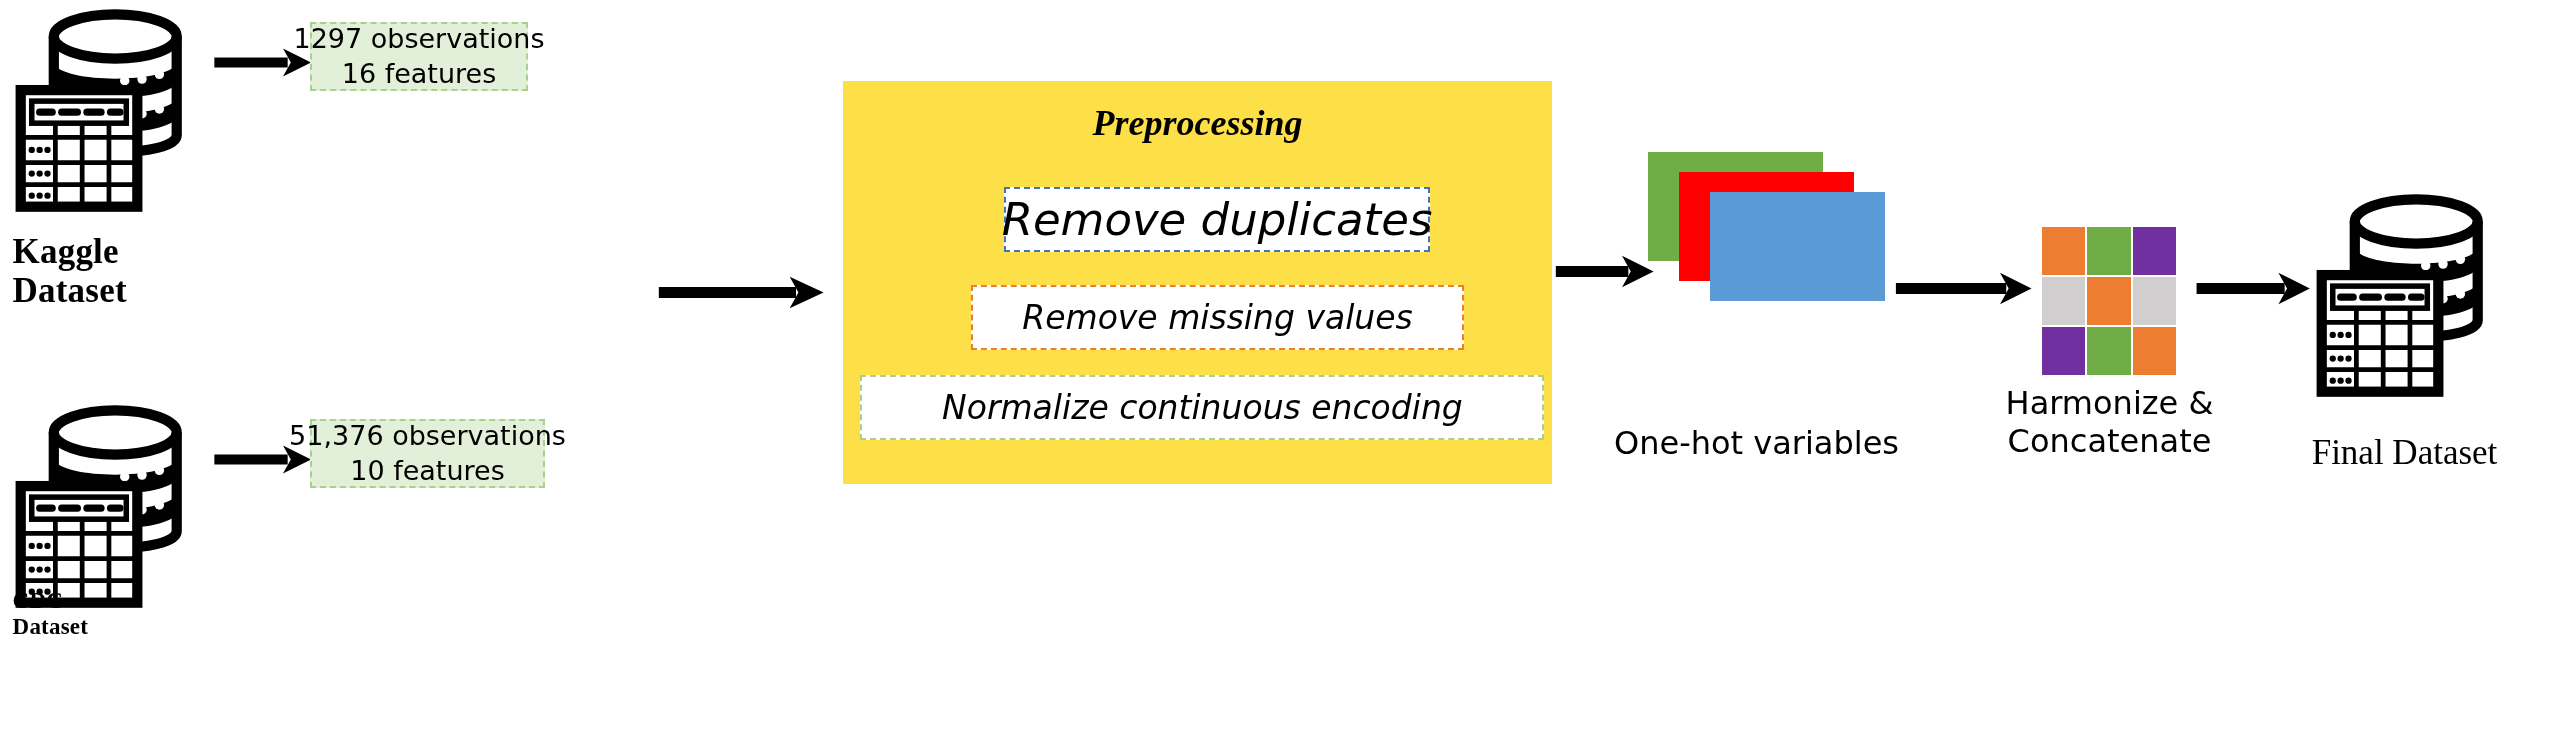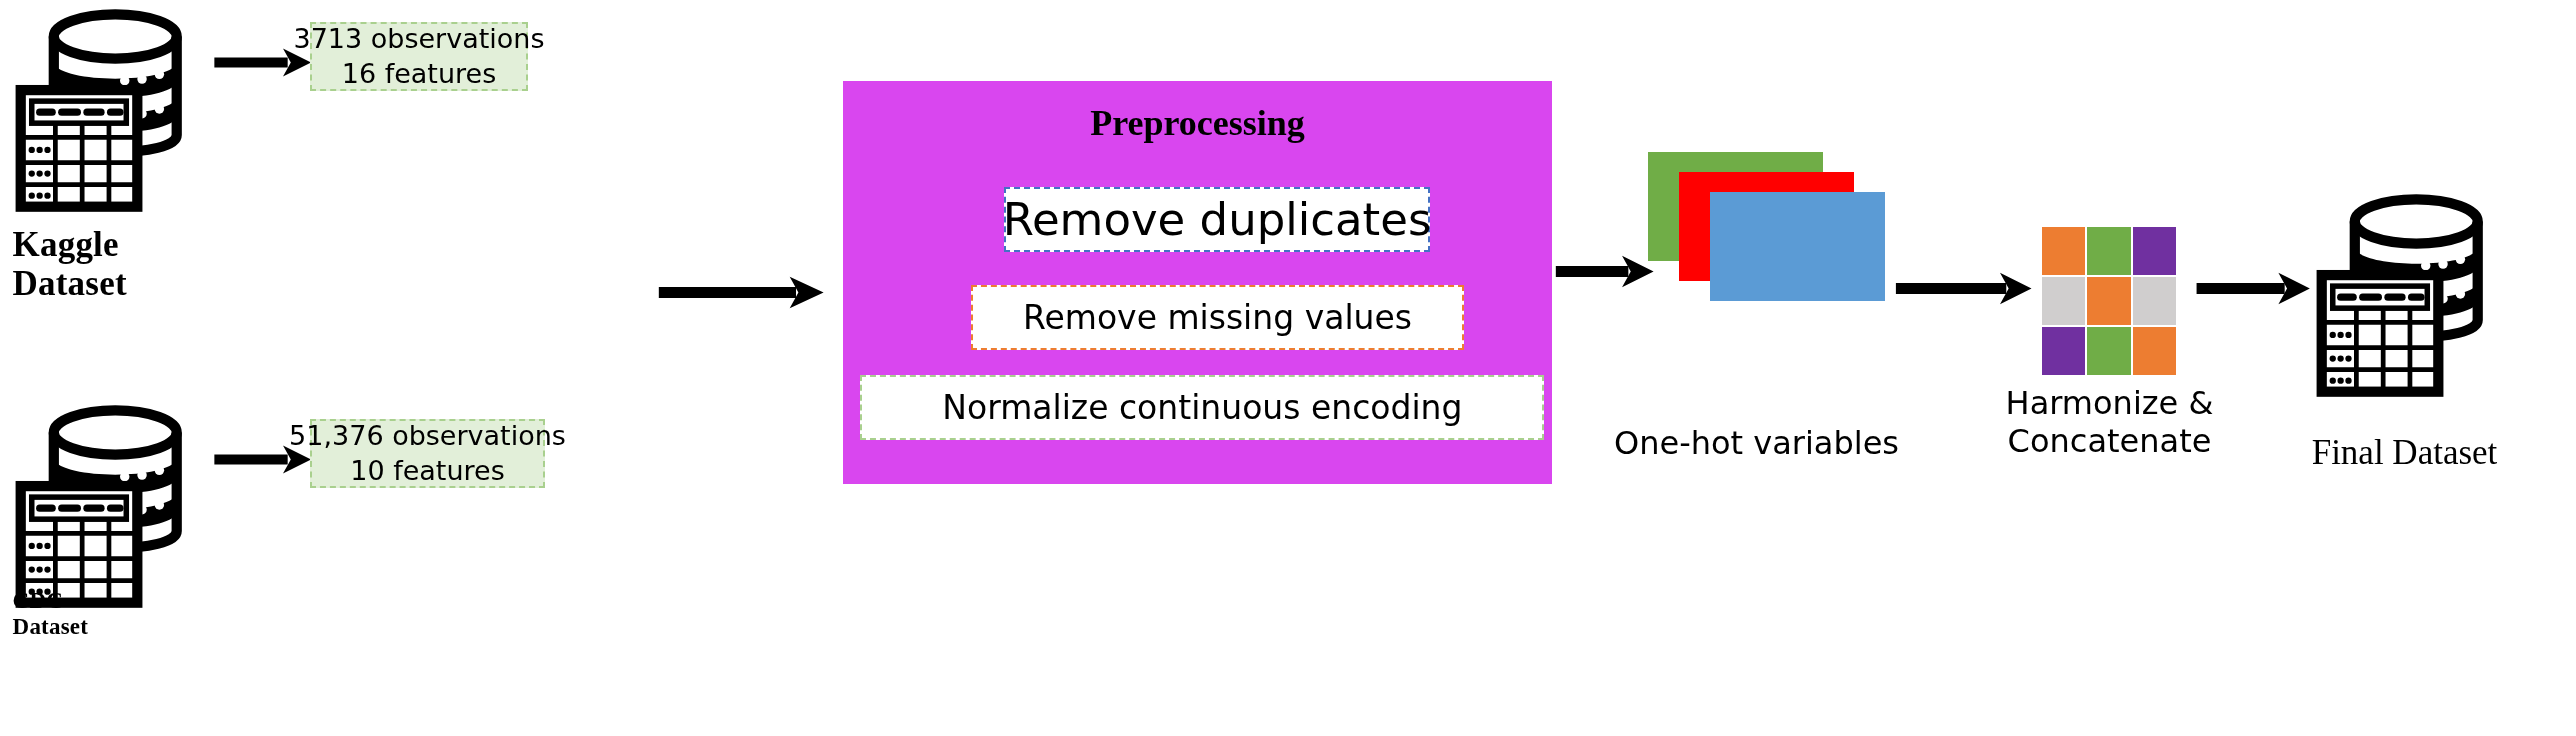--- a/index.html
+++ b/index.html
@@ -48,22 +48,23 @@
   }
   .green-box span { display: block; text-align: center; white-space: nowrap; }
 
   
   .arrow { position: absolute; }
   .arrow svg { display: block; width: 100%; height: 100%; }
 
   
   .prep-panel {
     position: absolute;
-    background: #d946ef;
+    background: #fde047;
     box-sizing: border-box;
+    font-style: italic;
   }
   .prep-title {
     position: absolute;
     width: 100%;
     text-align: center;
     font-family: "Liberation Serif", "DejaVu Serif", serif;
     font-weight: bold;
     color: #000000;
     white-space: nowrap;
   }
@@ -155,34 +156,34 @@
         <circle cx="22" cy="214" r="4"></circle>
           <circle cx="32" cy="214" r="4"></circle>
           <circle cx="42" cy="214" r="4"></circle>
         <circle cx="22" cy="242" r="4"></circle>
           <circle cx="32" cy="242" r="4"></circle>
           <circle cx="42" cy="242" r="4"></circle>
       </g>
     </svg>
   </div>
 
-  <div class="src-label" style="left:12.6px; top:225px; font-size:35px;">
+  <div class="src-label" style="left:12.6px; top:232px; font-size:35px;">
     <div>Kaggle</div>
     <div>Dataset</div>
   </div>
 
   <div class="arrow" style="left:212px; top:43px; width:103px; height:39px;">
     <svg viewBox="0 0 130 50" xmlns="http://www.w3.org/2000/svg">
       <path d="M2 25 H96" stroke="#000" stroke-width="13"></path>
       <path d="M90 7 L126 25 L90 43 L100 25 Z" fill="#000"></path>
     </svg>
   </div>
 
   <div class="green-box" style="left:310px; top:22px; width:218px; height:69px; font-size:27px;">
-    <span>3713 observations</span>
+    <span>1297 observations</span>
     <span>16 features</span>
   </div>
 
   <div class="db-icon" style="left:14.2px; top:401px; width:171px; height:208px;">
     <svg viewBox="0 0 216 264" xmlns="http://www.w3.org/2000/svg">
       <g fill="none" stroke="#000" stroke-width="13">
         <ellipse cx="128" cy="40" rx="78" ry="28"></ellipse>
         <path d="M50 40 V 165"></path>
         <path d="M206 40 V 165"></path>
         <path d="M50 165 C 50 194, 206 194, 206 165"></path>

